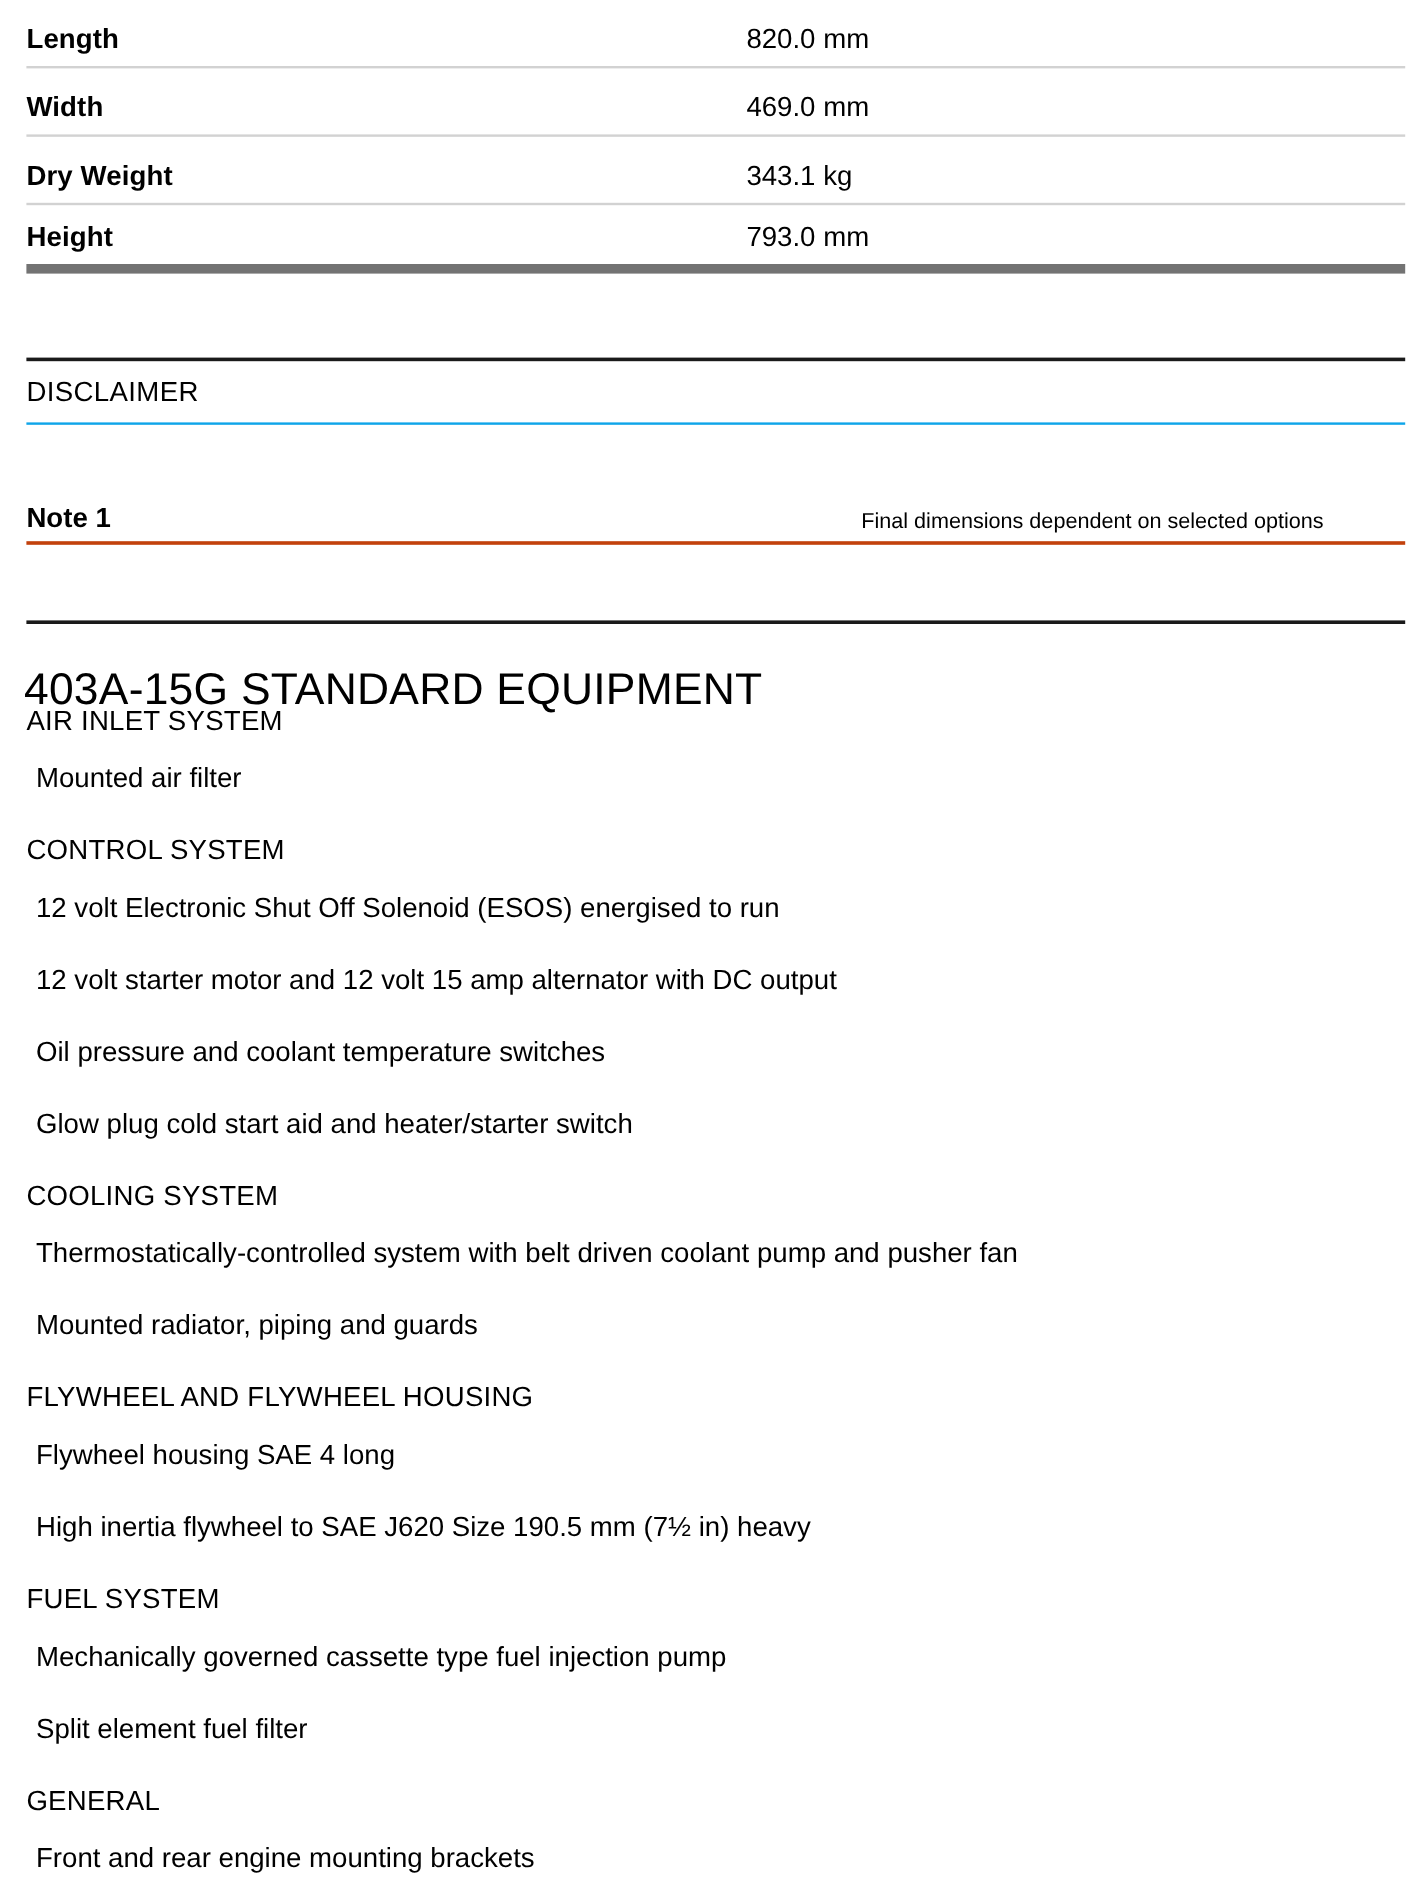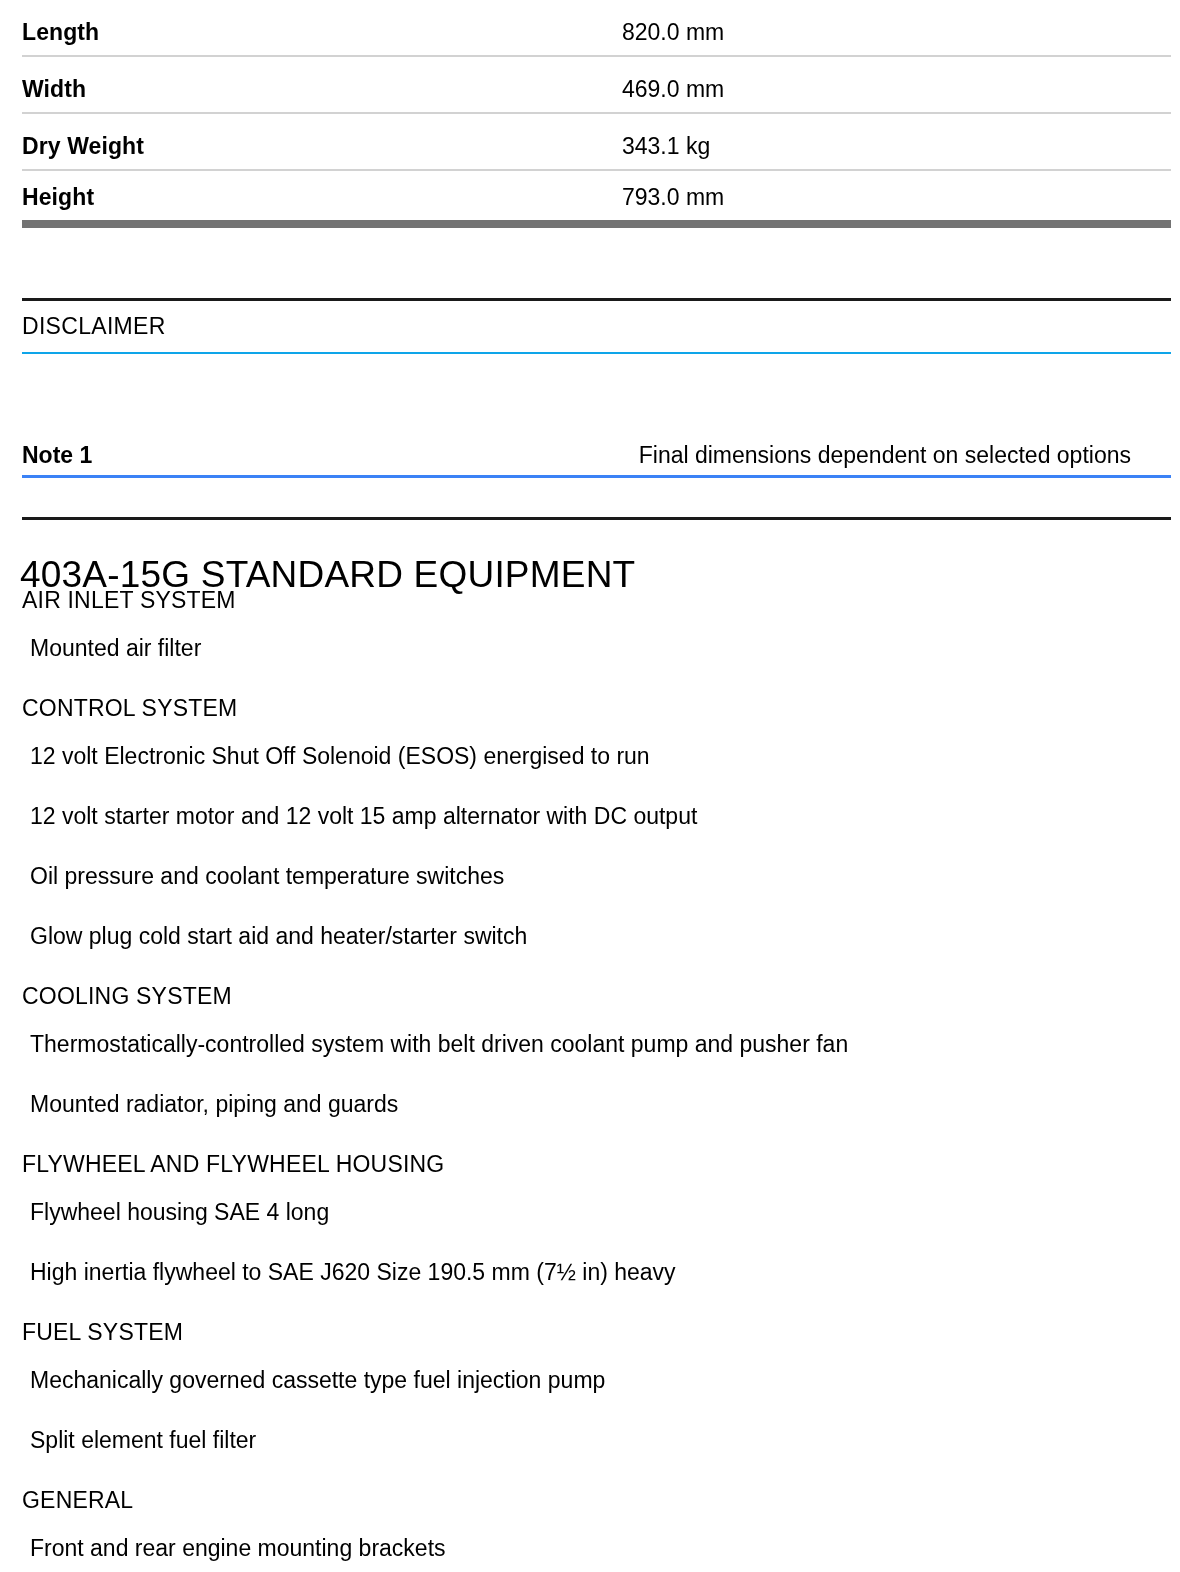--- a/index.html
+++ b/index.html
@@ -79,37 +79,36 @@
     white-space: nowrap;
   }
 
   
   .note-row {
     position: absolute;
     left: 22px;
     top: 414px;
     width: 1149px;
     height: 40px;
-    border-bottom: 3px solid #3b82f6;
+    border-bottom: 3px solid #c2410c;
     box-sizing: border-box;
-    margin-top: 24px;
   }
   .note-label {
     position: absolute;
     left: 0;
     bottom: 6px;
     font-size: 23px;
     font-weight: bold;
     white-space: nowrap;
   }
   .note-value {
     position: absolute;
-    right: 40px;
+    right: 68px;
     bottom: 6px;
-    font-size: 23px;
+    font-size: 18px;
     font-weight: normal;
     white-space: nowrap;
   }
 
   
   .title-rule {
     position: absolute;
     left: 22px;
     top: 517px;
     width: 1149px;

